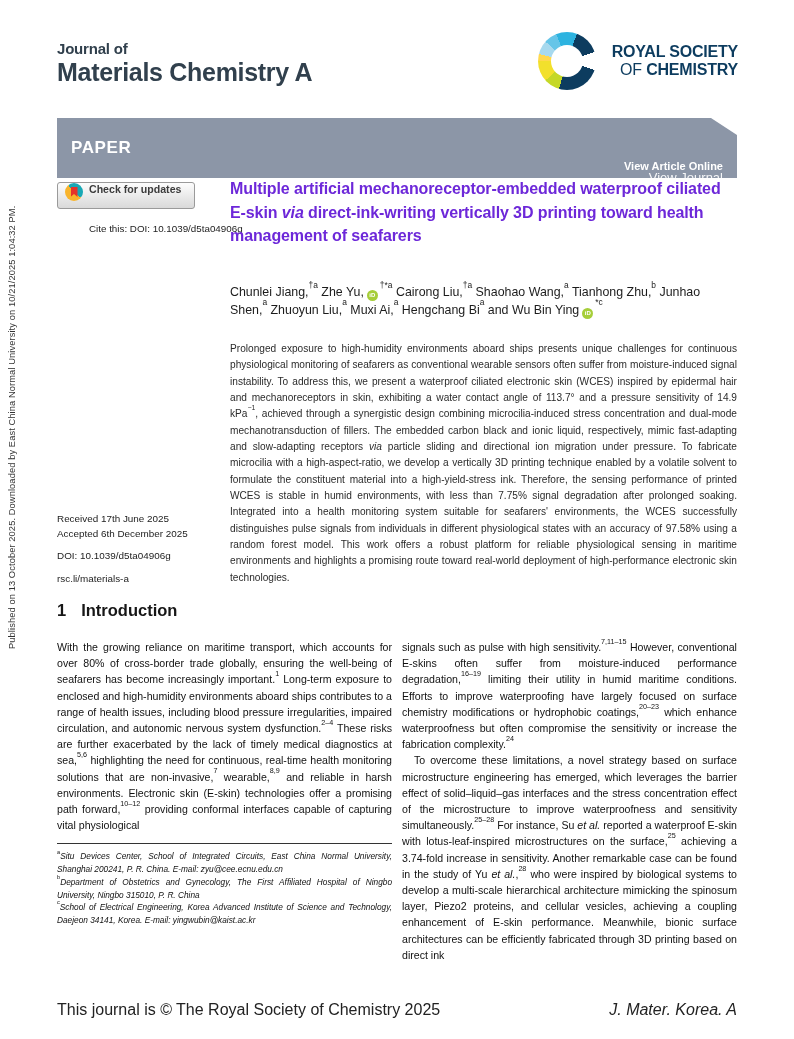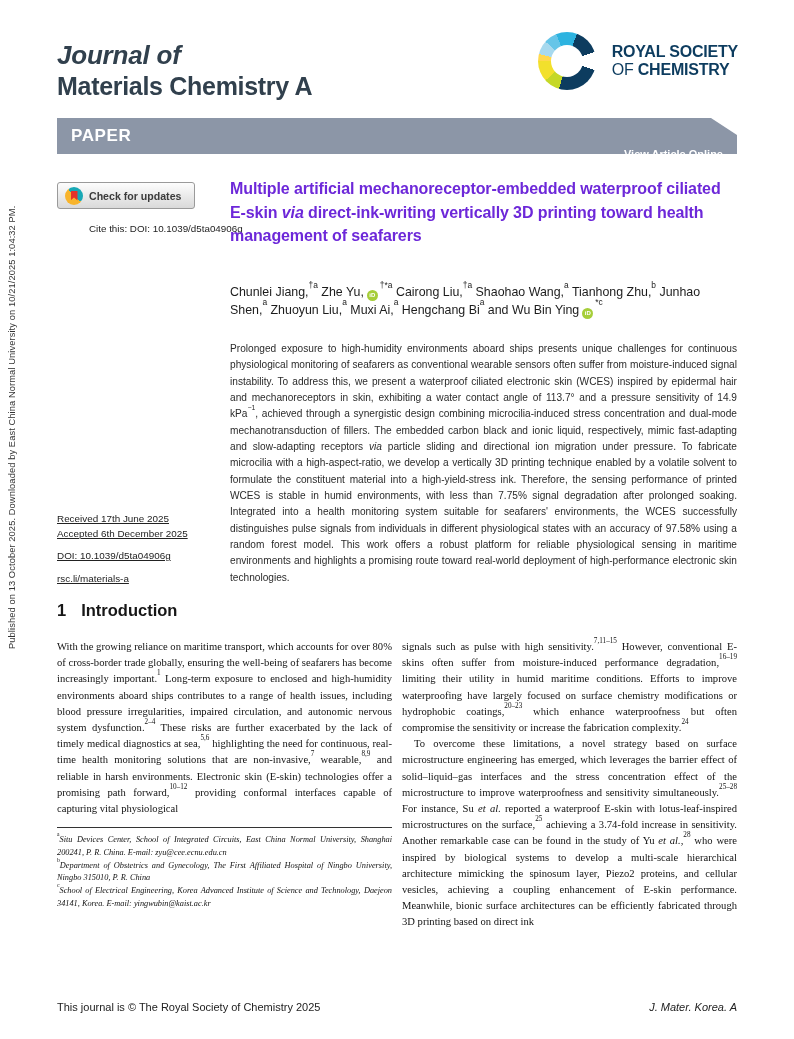--- a/index.html
+++ b/index.html
@@ -9,78 +9,78 @@
   }
   sup{font-size:68%;line-height:0;position:relative;top:-0.38em;}
   
   .vtext{
     position:absolute;left:7px;top:649px;transform:rotate(-90deg);
     transform-origin:0 0;white-space:nowrap;font-size:9.3px;color:#333;
     letter-spacing:.1px;
   }
   
   .jname{position:absolute;left:57px;top:40px;color:#31404d;}
-  .jname .l1{font-size:26px;font-weight:700;letter-spacing:-.2px;font-style:italic;}
+  .jname .l1{font-size:15px;font-weight:700;letter-spacing:-.2px;}
   .jname .l2{font-size:25px;font-weight:700;letter-spacing:-.3px;margin-top:1px;text-align:right;}
-  .rsc{position:absolute;right:56px;top:32px;display:flex;align-items:center;gap:16px;}
+  .rsc{position:absolute;right:56px;top:32px;display:flex;align-items:center;gap:16px;text-align:right;}
   .rsc-mark{position:relative;width:58px;height:58px;border-radius:50%;
     background:conic-gradient(from 0deg,
       #2db3e0 0deg 20deg,#0d3c5f 20deg 72deg,#ffffff 72deg 108deg,
       #0d3c5f 108deg 196deg,#c5d828 196deg 228deg,#f2e02c 228deg 270deg,
       #ffd84d 270deg 284deg,#a7d9ee 284deg 312deg,#66c5e8 312deg 338deg,#2db3e0 338deg 360deg);}
   .rsc-mark::after{content:"";position:absolute;left:13px;top:13px;width:32px;height:32px;
     border-radius:50%;background:#fff;}
   .rsc-text{color:#0d3c5f;font-size:16px;line-height:18px;letter-spacing:-.2px;}
   .rsc-text .r1{font-weight:700;}
   .rsc-text .r2of{font-weight:400;}
   .rsc-text .r2nm{font-weight:800;}
   
-  .banner{position:absolute;left:57px;top:118px;width:680px;height:36px;background:#8c96a7;
+  .banner{position:absolute;left:57px;top:118px;width:680px;height:60px;background:#8c96a7;
     display:flex;justify-content:space-between;align-items:center;padding:0 14px;box-sizing:border-box;
     clip-path:polygon(0 0,calc(100% - 26px) 0,100% 17px,100% 100%,0 100%);color:#fff;}
   .banner .ptype{font-size:17px;font-weight:700;letter-spacing:.6px;}
   .banner .vlinks{text-align:right;line-height:12px;margin-top:4px;}
   .banner .vao{font-size:11px;font-weight:700;cursor:pointer;margin-top:44px;}
   .banner .vj{font-size:13px;opacity:.92;cursor:pointer;}
   
   .chk{position:absolute;left:57px;top:182px;width:138px;height:27px;border:1px solid #9a9a9a;
-    border-radius:3px;background:linear-gradient(#fdfdfd,#d9d9d9);display:flex;align-items:center;
+    border-radius:3px;background:linear-gradient(#fdfdfd,#d9d9d9);display:flex;
     gap:6px;padding:0 7px;box-sizing:border-box;cursor:pointer;}
   .chk .cm{position:relative;width:18px;height:18px;border-radius:50%;flex:0 0 18px;
     background:conic-gradient(from -40deg,#18a8b5 0deg 170deg,#f8b42c 170deg 360deg);}
   .chk .cm::after{content:"";position:absolute;left:5.5px;top:4px;width:7px;height:10px;background:#e5332a;
     clip-path:polygon(0 0,100% 0,100% 100%,50% 70%,0 100%);}
   .chk .ct{font-size:10.6px;font-weight:700;color:#3c3c3c;}
   .cite{position:absolute;left:57px;top:223px;font-size:9.8px;color:#222;margin-left:32px;}
   
   .title{position:absolute;left:230px;top:177px;width:510px;font-size:16px;font-weight:700;
     line-height:23.6px;color:#6d28d9;letter-spacing:-.1px;}
   .authors{position:absolute;left:230px;top:284px;width:510px;font-size:12.4px;line-height:17.5px;color:#1c1c1c;}
   .orcid{display:inline-block;width:11px;height:11px;border-radius:50%;background:#a6ce39;color:#fff;
     font-size:6px;font-weight:700;text-align:center;line-height:11px;margin:0 2px 0 3px;vertical-align:-1px;cursor:pointer;}
   .abstract{position:absolute;left:230px;top:341px;width:507px;font-size:10.15px;line-height:16.35px;
     text-align:justify;color:#2b2b2b;}
   
-  .recv{position:absolute;left:57px;top:512px;width:170px;font-size:9.9px;line-height:14.6px;color:#222;text-decoration:underline;}
+  .recv{position:absolute;left:57px;top:512px;width:170px;font-size:9.9px;line-height:14.6px;color:#222;}
   .recv .gap{height:8px;}
   .recv .lnk{cursor:pointer;}
   
   .sec{position:absolute;left:57px;top:601px;font-size:16.5px;font-weight:700;color:#161616;}
   .sec .num{margin-right:15px;}
   .cols{position:absolute;left:57px;top:639px;width:680px;display:flex;gap:10px;}
-  .col{width:335px;font-family:Liberation Serif, serif;font-size:10.6px;line-height:16.2px;
+  .col{width:335px;font-family:Liberation Sans, sans-serif;font-size:10.6px;line-height:16.2px;
     text-align:justify;color:#111;}
   .col p{margin:0;}
   .col p.ind{text-indent:12px;}
   .fnrule{border:none;border-top:1px solid #333;margin:10px 0 6px 0;width:100%;}
   .fns{font-size:8.3px;line-height:12.7px;text-align:justify;color:#111;}
   .fns .fn i{font-style:italic;}
   
   .footer{position:absolute;left:57px;top:1001px;width:680px;display:flex;justify-content:space-between;
-    font-size:11px;color:#222;}
+    font-size:16px;color:#222;}
   .footer .fr{font-style:italic;}
 </style>
 </head>
 <body>
 
 <div class="vtext">Published on 13 October 2025. Downloaded by East China Normal University on 10/21/2025 1:04:32 PM.</div>
 
 <div class="jname">
   <div class="l1">Journal of</div>
   <div class="l2">Materials Chemistry A</div>

